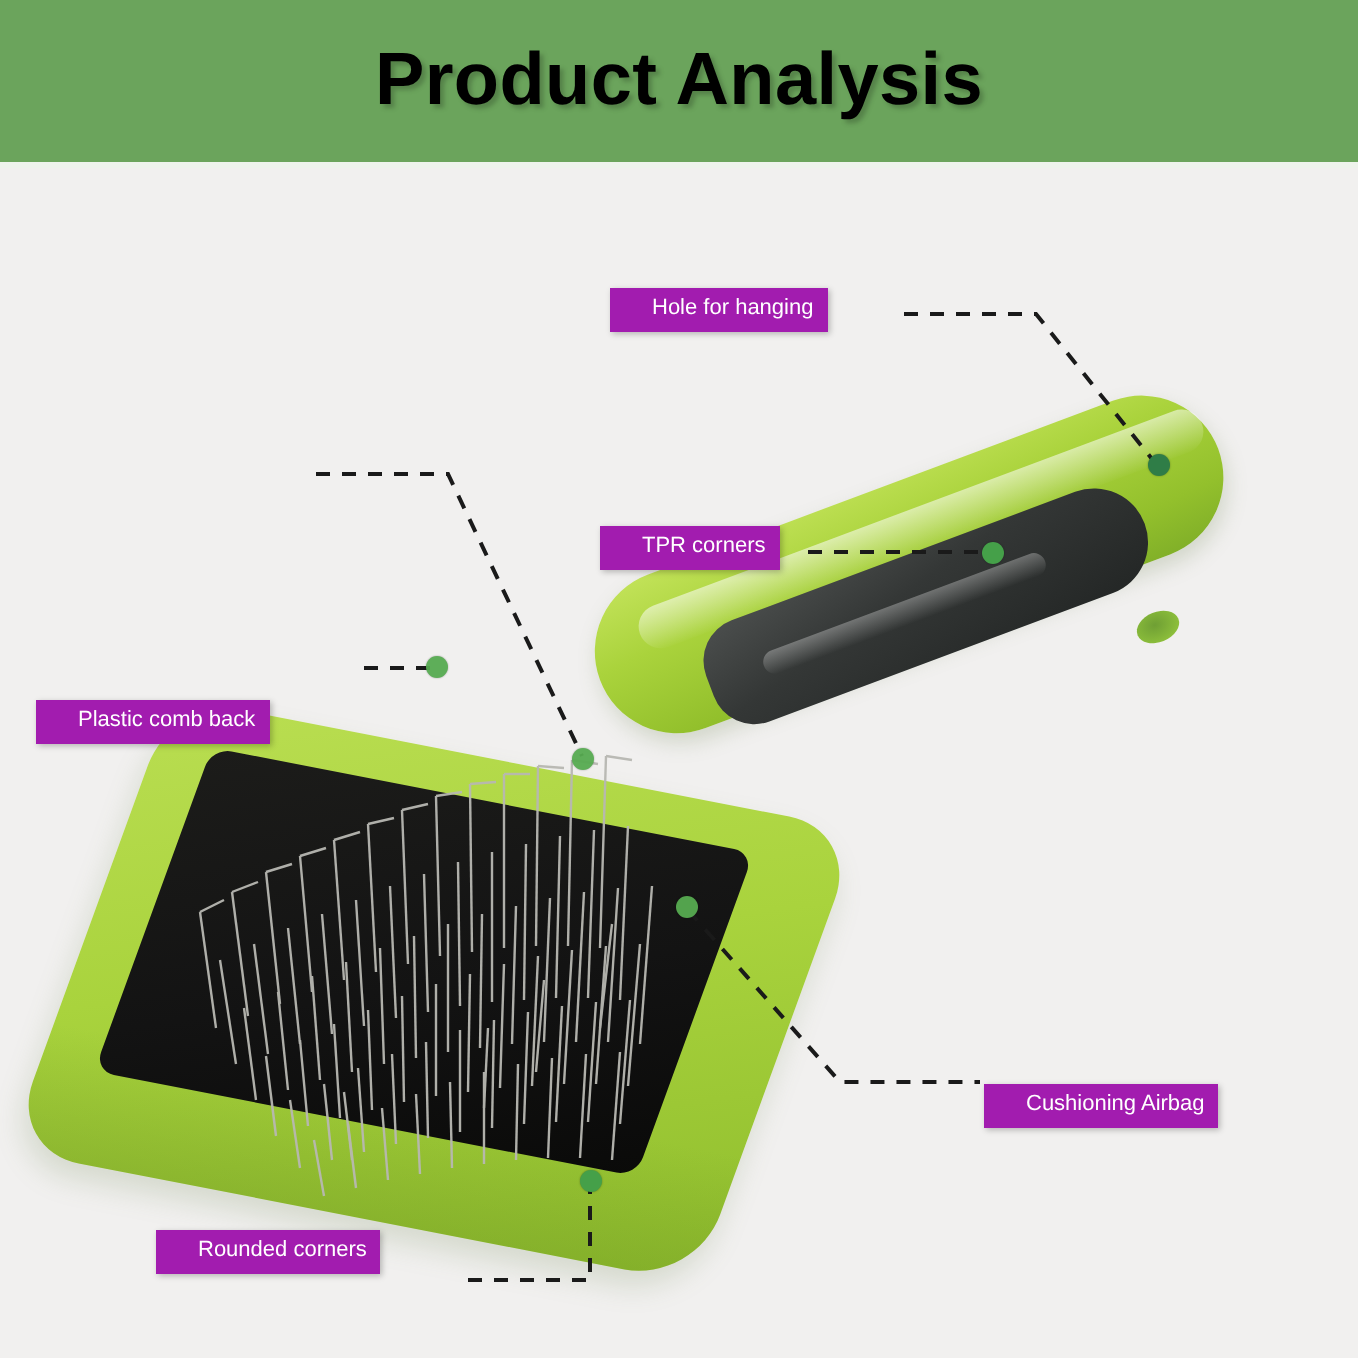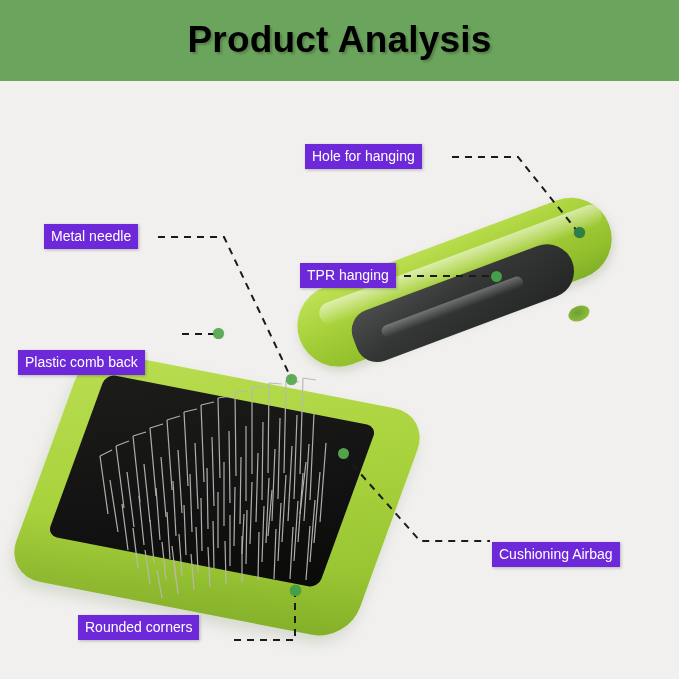--- a/index.html
+++ b/index.html
@@ -157,25 +157,25 @@
   .pins-svg {
     position: absolute;
     left: 0; top: 0;
     width: 679px; height: 595px;
     pointer-events: none;
   }
 
   
   .callout {
     position: absolute;
-    background: #6d28d9;
+    background: #a21caf;
     color: #ffffff;
-    font-size: 14px;
+    font-size: 11px;
     line-height: 1;
-    padding: 5px 7px 6px 7px;
+    padding: 5px 7px 6px 21px;
     white-space: nowrap;
     box-shadow: 1px 1px 3px rgba(0,0,0,0.25);
   }
 
   #label-hole      { left: 305px; top: 144px; }
   #label-needle    { left: 44px;  top: 224px; }
   #label-tpr       { left: 300px; top: 263px; }
   #label-comb      { left: 18px;  top: 330px; margin-top: 20px; }
   #label-airbag    { left: 492px; top: 542px; }
   #label-corners   { left: 78px;  top: 615px; }
@@ -340,19 +340,18 @@
   </svg>
 
   <div class="dot dark" style="left:574px; top:227px;"></div>
   <div class="dot pale" style="left:286px; top:374px;"></div>
   <div class="dot" style="left:491px; top:271px;"></div>
   <div class="dot pale" style="left:213px; top:328px;"></div>
   <div class="dot pale" style="left:338px; top:448px;"></div>
   <div class="dot" style="left:290px; top:585px;"></div>
 
   <div class="callout" id="label-hole">Hole for hanging</div>
-  <div class="callout" id="label-needle">Metal needle</div>
-  <div class="callout" id="label-tpr">TPR hanging</div>
+  <div class="callout" id="label-tpr">TPR corners</div>
   <div class="callout" id="label-comb">Plastic comb back</div>
   <div class="callout" id="label-airbag">Cushioning Airbag</div>
   <div class="callout" id="label-corners">Rounded corners</div>
 
 </div>
 
 </body></html>

